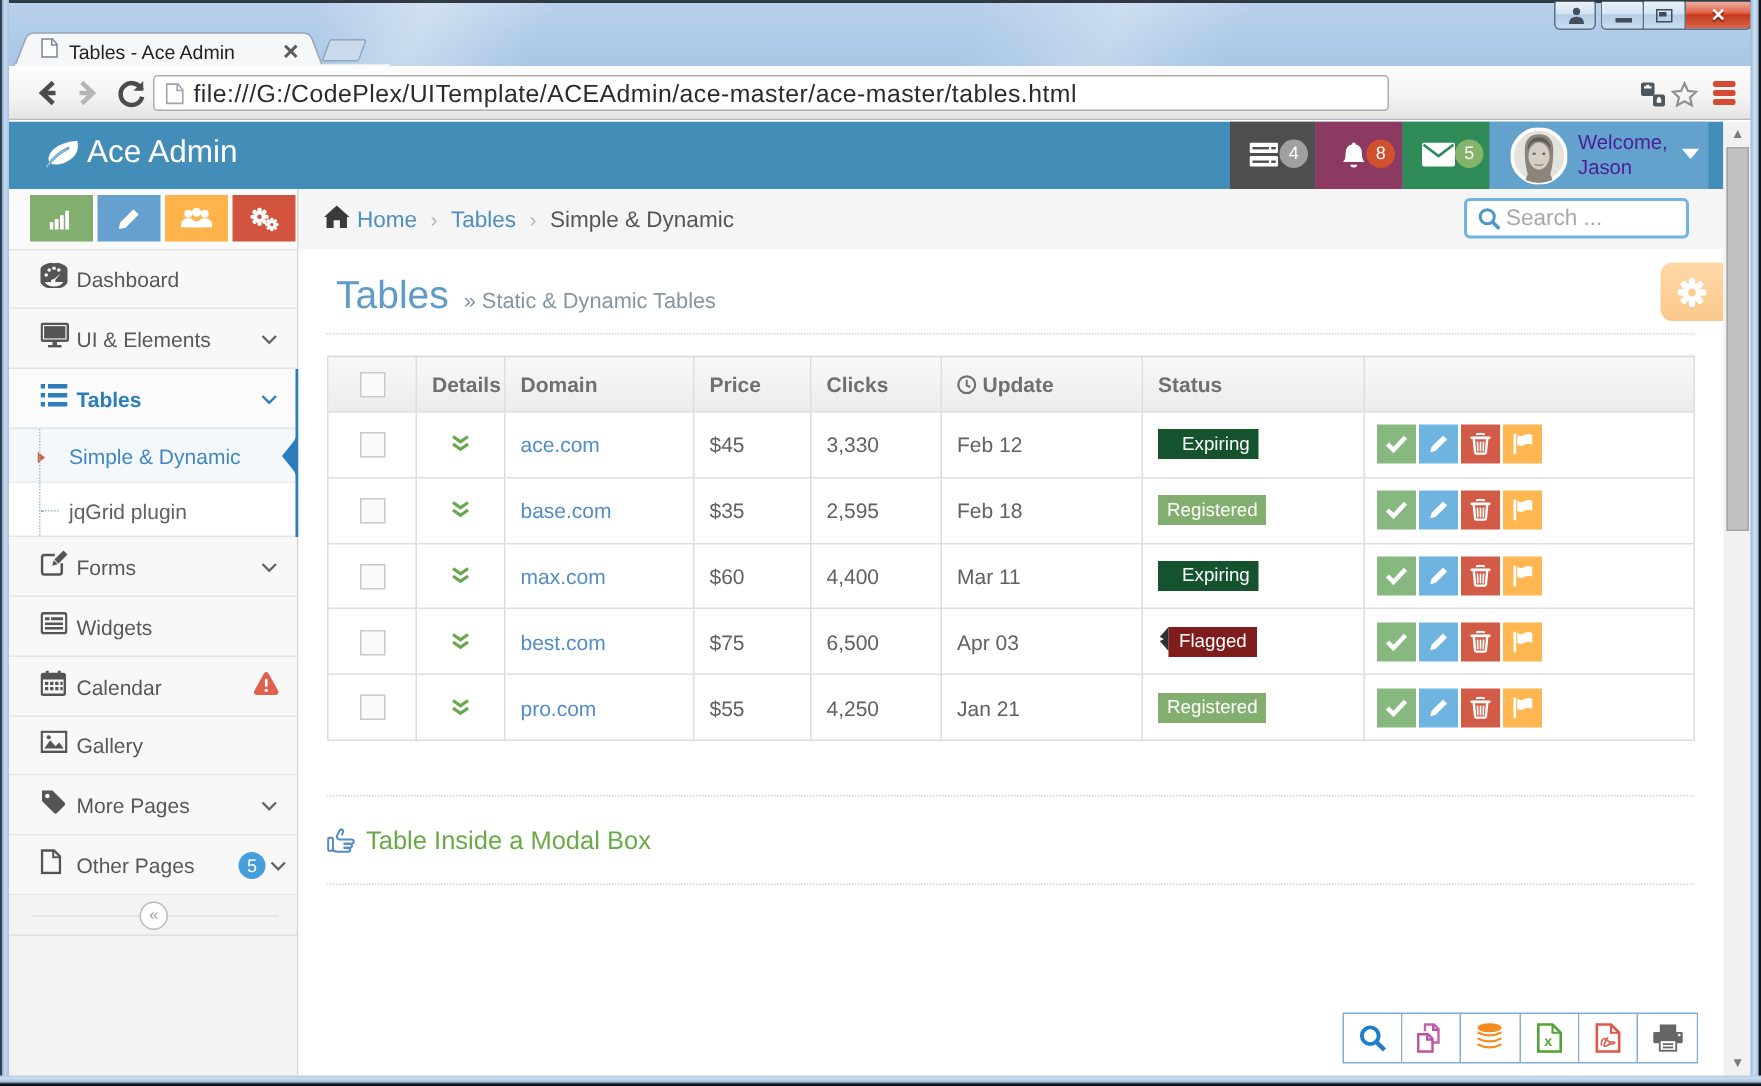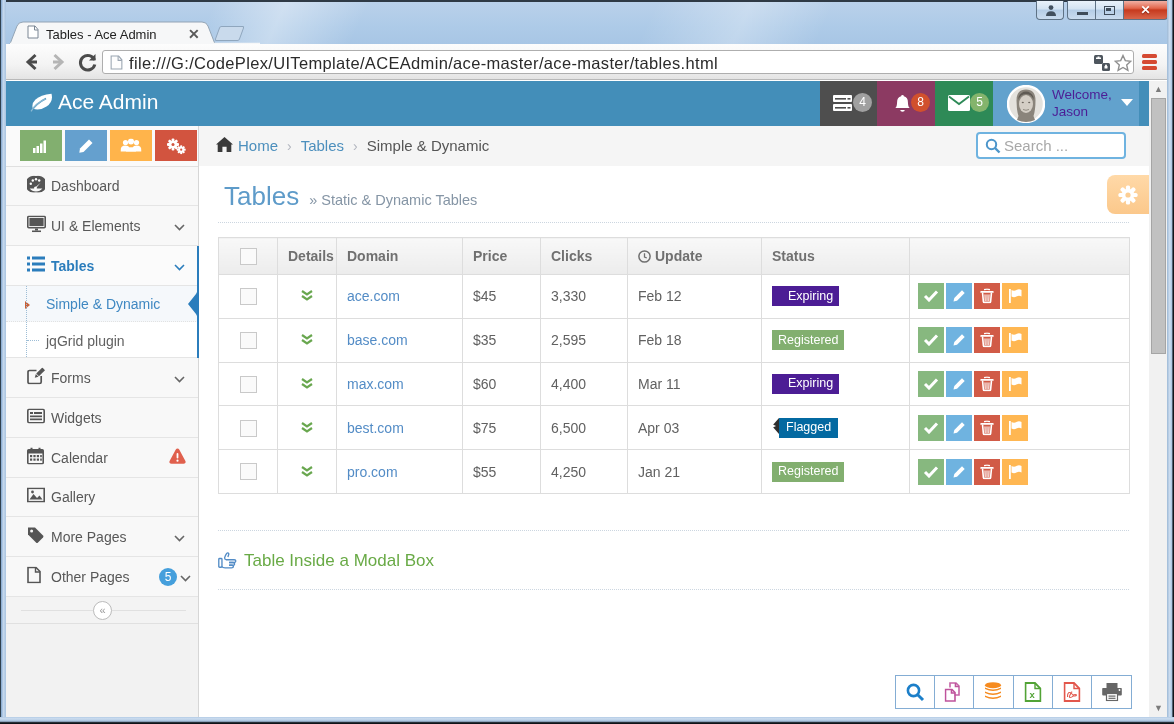--- a/index.html
+++ b/index.html
@@ -40,21 +40,21 @@
 #btnmin i { position:absolute; left:9px; top:11px; width:11px; height:3px; background:#3f4c59; }
 #btnmax i { position:absolute; left:8px; top:5px; width:11px; height:9px; border:1.8px solid #3f4c59; background:transparent; }
 #btnmax i:after { content:""; position:absolute; left:1.2px; top:1.2px; width:4.6px; height:2.6px; background:#3f4c59; }
 #btnclose span { position:absolute; left:0; right:0; top:2px; text-align:center; color:#fff; font-weight:bold; font-size:12px; text-shadow:0 1px 1px #7d1d0c; }
 #btnperson svg { position:absolute; left:6px; top:3px; }
 
 
 #toolbar { position:absolute; left:6px; top:44px; width:1162px; height:36px;
   background:linear-gradient(180deg,#fdfdfd 0%,#f3f3f3 60%,#e4e4e4 100%); border-bottom:1px solid #b9b9b9; }
 .navarrow { position:absolute; top:6px; font-size:0; }
-#urlbar { position:absolute; left:96px; top:6px; width:1032px; height:24px; background:#fff;
+#urlbar { position:absolute; left:96px; top:6px; width:824px; height:24px; background:#fff;
   border:1px solid #aeaeae; border-radius:3px; }
 #urltext { position:absolute; left:26px; top:2.5px; font-size:16.5px; letter-spacing:0.33px; color:#2b2b2b; white-space:nowrap; }
 #hamburger { position:absolute; left:1136px; top:10px; }
 #hamburger div { width:15px; height:4.2px; background:#d54a32; border-radius:1.5px; margin-bottom:1.9px; }
 
 
 #page { position:absolute; left:6px; top:81px; width:1143px; height:636px; background:#fff; overflow:hidden; }
 
 
 #sbar { position:absolute; left:1149px; top:81px; width:19px; height:636px; background:#f1f1f1; }
@@ -104,23 +104,23 @@
 
 #tbl { position:absolute; left:19px; top:71px; width:911px; border-collapse:collapse; table-layout:fixed; }
 #tbl th { background:linear-gradient(180deg,#f8f8f8 0%,#ececec 100%); border:1px solid #ddd;
   font-size:14px; color:#707070; text-align:left; font-weight:bold; height:37px; padding:0 0 0 10px; }
 #tbl td { border:1px solid #ddd; border-top:none; height:43.8px; font-size:14px; color:#616161; padding:0 0 0 10px; }
 #tbl td.c, #tbl th.c { text-align:center; padding:0; }
 #tbl td.act { text-align:left; padding:0 0 0 8px; }
 #tbl a { color:#538cc6; text-decoration:none; }
 .cb { display:inline-block; width:17px; height:17px; background:#fafafa; border:1px solid #c9c9c9; vertical-align:middle; }
 .lbl { display:inline-block; color:#fff; font-size:12.5px; padding:2.5px 6px 3.5px; }
-.lbl.or { background:#4c1d95;padding-left:16px; }
+.lbl.or { background:#14532d;padding-left:16px; }
 .lbl.gr { background:#82af6f; }
-.lblflag { position:relative; display:inline-block; color:#fff; font-size:12.5px; padding:2.5px 7px 3.5px; background:#0369a1; margin-left:7px; }
+.lblflag { position:relative; display:inline-block; color:#fff; font-size:12.5px; padding:2.5px 7px 3.5px; background:#7f1d1d; margin-left:7px; }
 .lblflag:before { content:""; position:absolute; left:-7px; top:0; border-right:7px solid #2f2f2f;
   border-top:8.5px solid transparent; border-bottom:8.5px solid transparent; }
 .lblflag:after { content:""; position:absolute; left:-7px; top:6.5px; width:0; height:0;
   border-left:4px solid #fff; border-top:2.5px solid transparent; border-bottom:2.5px solid transparent; }
 .abtn { display:inline-block; width:26px; height:26px; margin-right:2px; position:relative; vertical-align:middle; }
 .abtn svg { position:absolute; left:50%; top:50%; transform:translate(-50%,-50%); }
 .abtn.g { background:#87b87f; } .abtn.b { background:#6fb3e0; } .abtn.r { background:#d15b47; } .abtn.o { background:#ffb752; }
 
 #modallink { position:absolute; left:19px; top:384px; font-size:17px; line-height:21px; color:#69aa46; }
 #dtheader { position:absolute; left:19px; top:466px; width:911px; font-size:20px; font-weight:300; color:#5e9ccf; line-height:23px;

